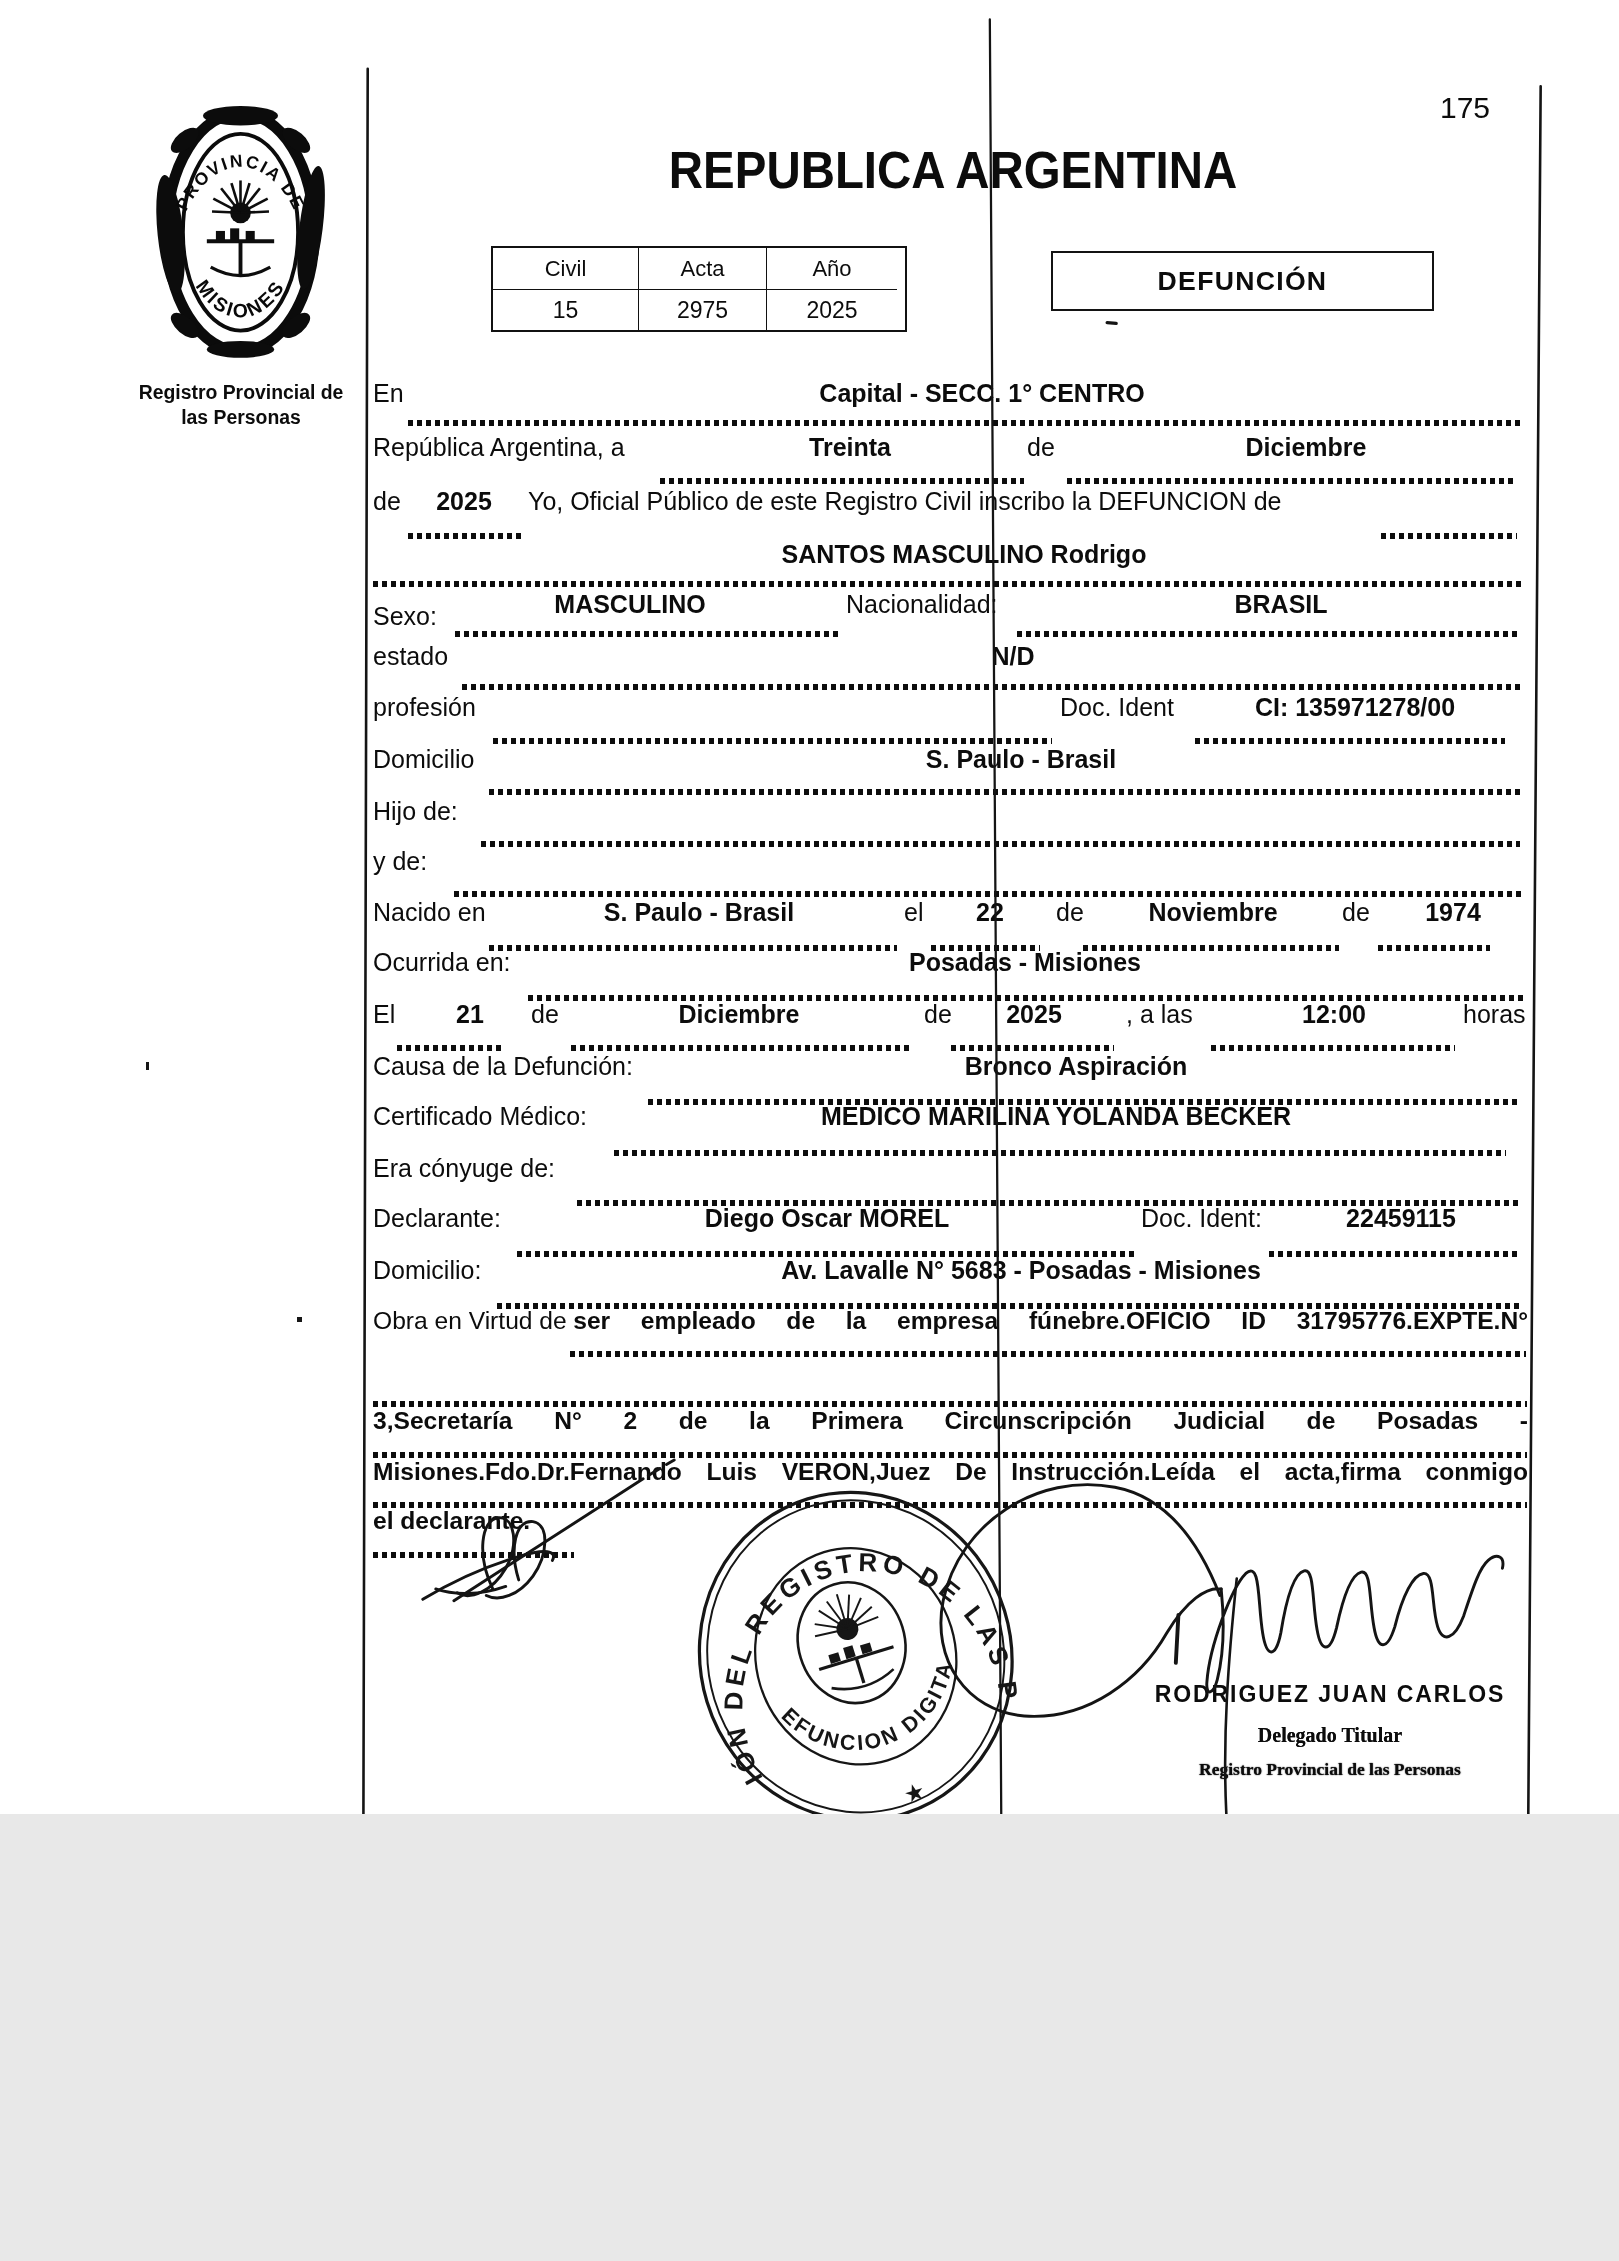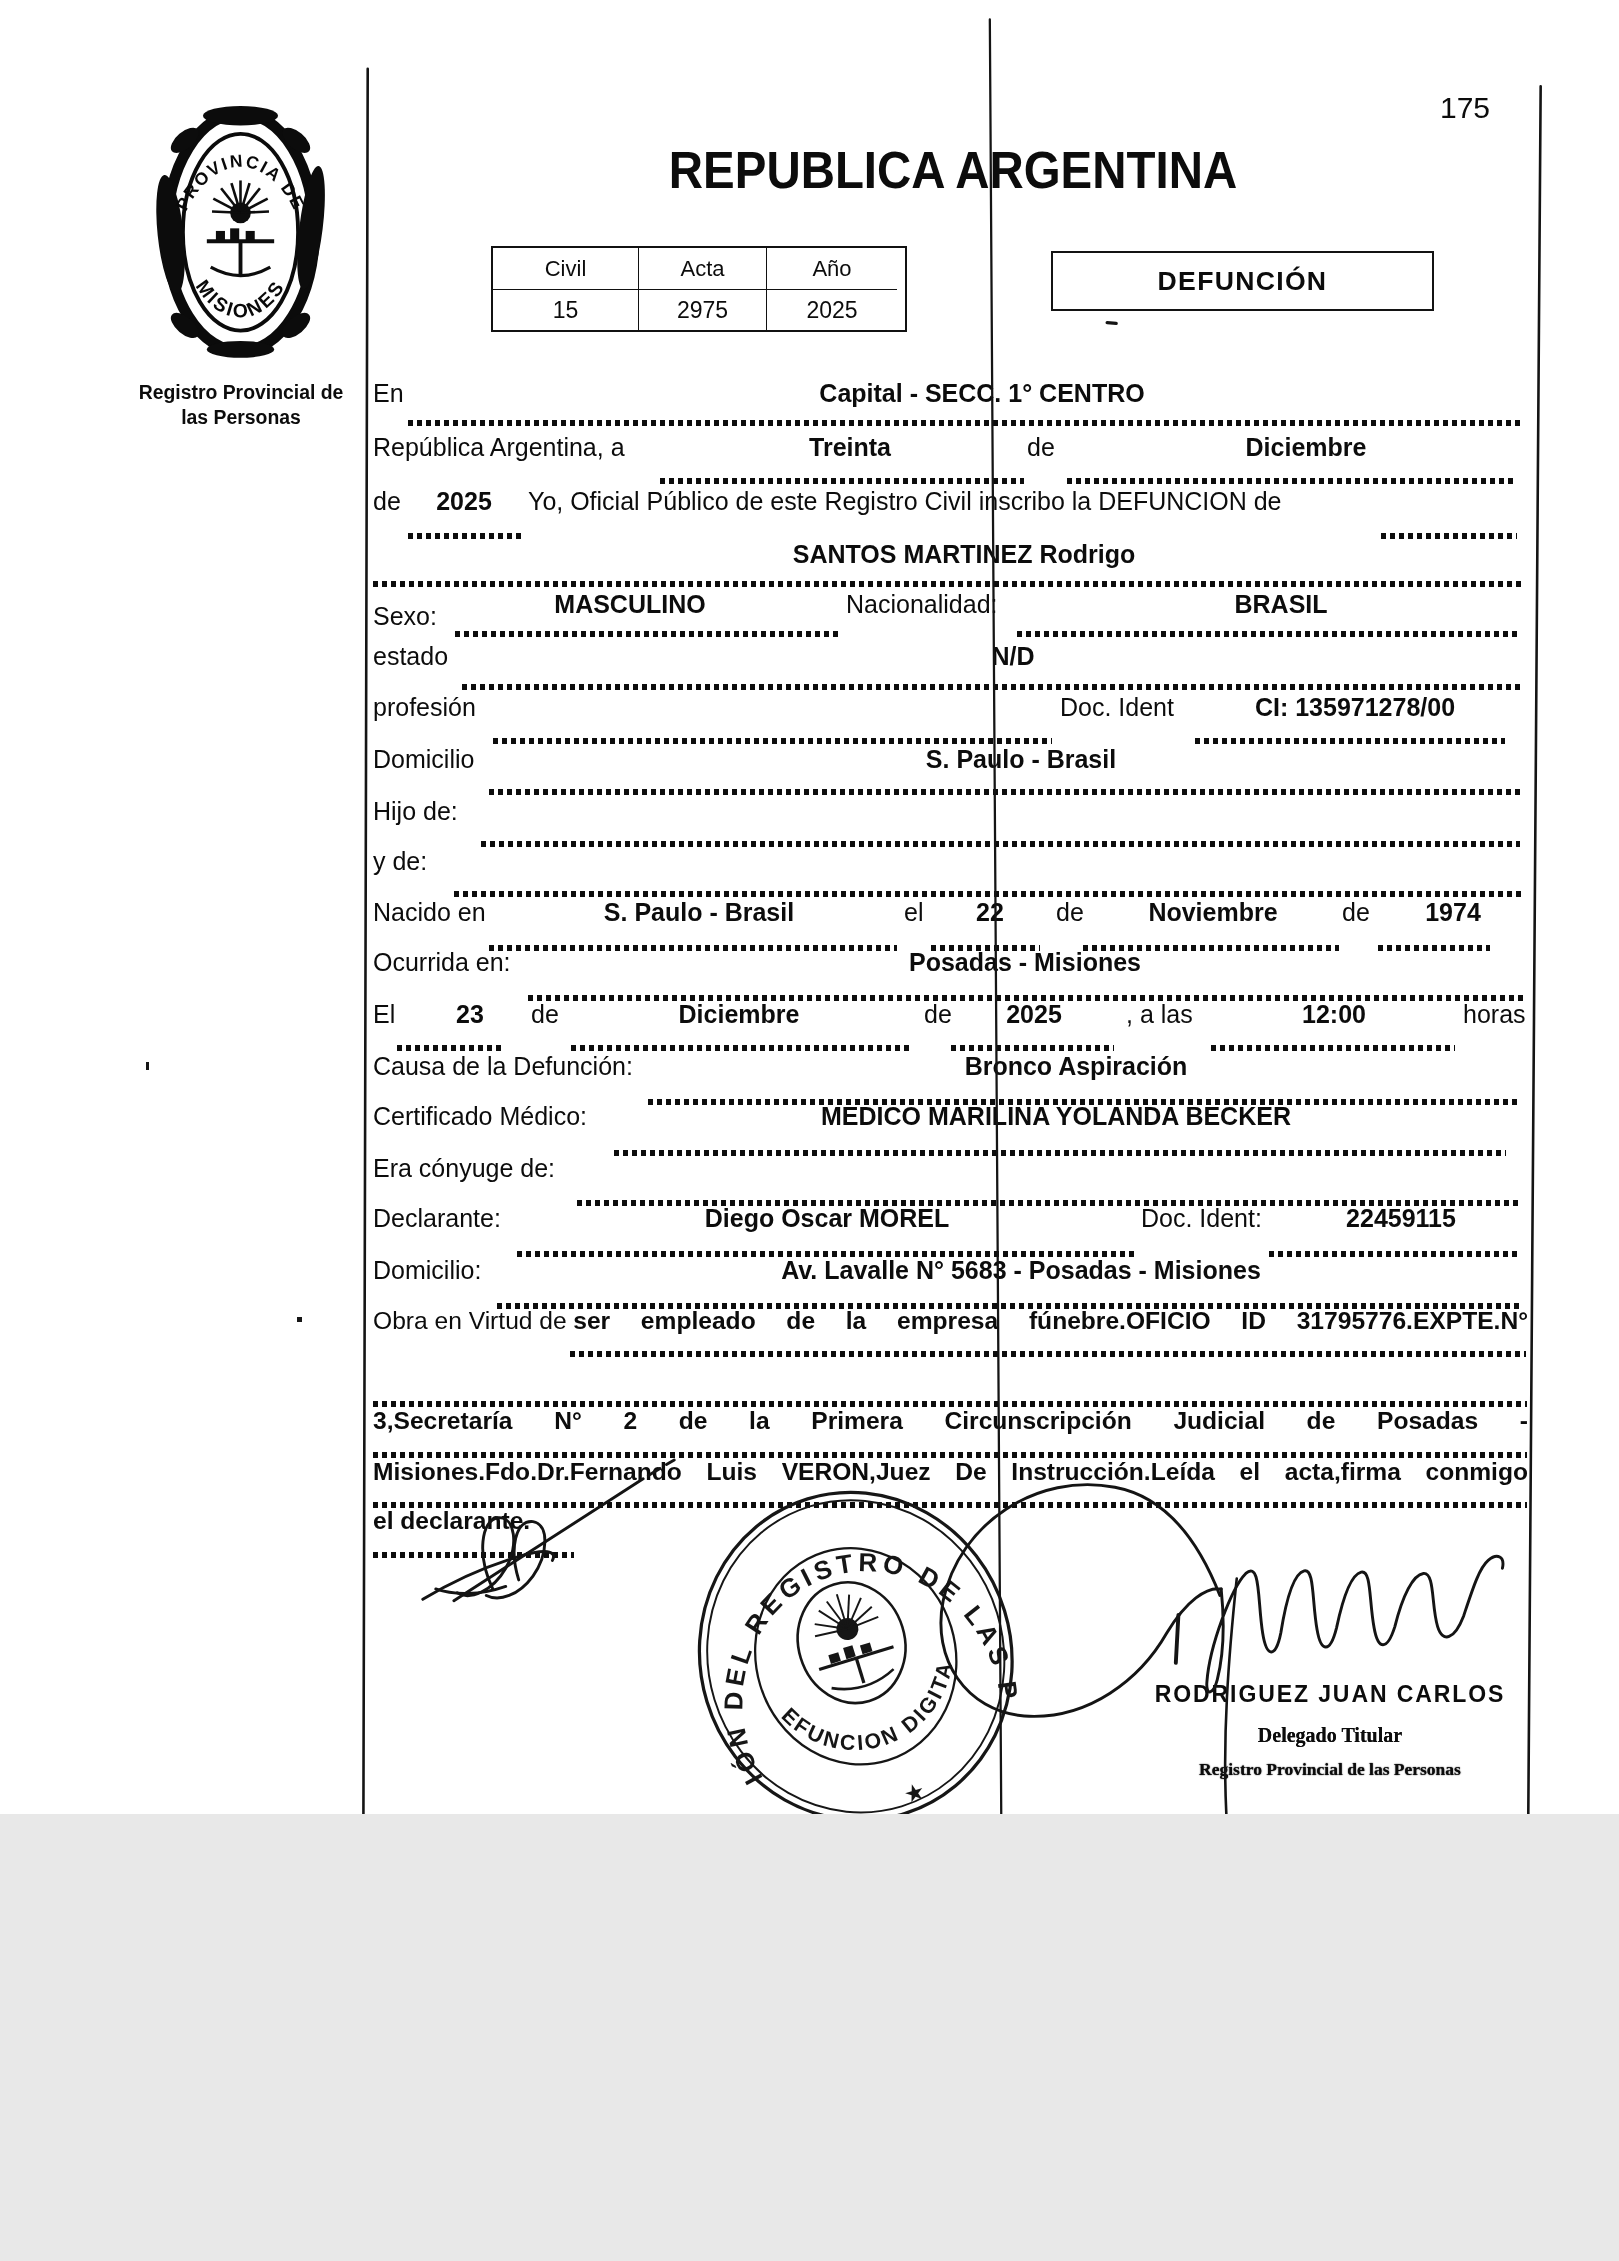--- a/index.html
+++ b/index.html
@@ -112,21 +112,21 @@
   <div class="vc" style="left:1306px;top:433px;">Diciembre</div>
   <div class="dots" style="left:660px;top:478px;width:364px;"></div>
   <div class="dots" style="left:1067px;top:478px;width:449px;"></div>
 
   <div class="lb" style="left:373px;top:487px;">de</div>
   <div class="vc" style="left:464px;top:487px;">2025</div>
   <div class="vp" style="left:528px;top:487px;">Yo, Oficial Público de este Registro Civil inscribo la DEFUNCION de</div>
   <div class="dots" style="left:408px;top:533px;width:116px;"></div>
   <div class="dots" style="left:1381px;top:533px;width:136px;"></div>
 
-  <div class="vc" style="left:964px;top:540px;">SANTOS MARTINEZ Rodrigo</div>
+  <div class="vc" style="left:964px;top:540px;">SANTOS MASCULINO Rodrigo</div>
   <div class="dots" style="left:373px;top:581px;width:1150px;"></div>
 
   <div class="lb" style="left:373px;top:590px;margin-top:12px;">Sexo:</div>
   <div class="vc" style="left:630px;top:590px;text-align:right;">MASCULINO</div>
   <div class="lb" style="left:846px;top:590px;">Nacionalidad:</div>
   <div class="vc" style="left:1281px;top:590px;">BRASIL</div>
   <div class="dots" style="left:455px;top:631px;width:384px;"></div>
   <div class="dots" style="left:1017px;top:631px;width:503px;"></div>
 
   <div class="lb" style="left:373px;top:642px;">estado</div>
@@ -160,21 +160,21 @@
   <div class="dots" style="left:489px;top:945px;width:408px;"></div>
   <div class="dots" style="left:931px;top:945px;width:109px;"></div>
   <div class="dots" style="left:1083px;top:945px;width:256px;"></div>
   <div class="dots" style="left:1378px;top:945px;width:112px;"></div>
 
   <div class="lb" style="left:373px;top:948px;">Ocurrida en:</div>
   <div class="vc" style="left:1025px;top:948px;">Posadas - Misiones</div>
   <div class="dots" style="left:528px;top:995px;width:995px;"></div>
 
   <div class="lb" style="left:373px;top:1000px;">El</div>
-  <div class="vc" style="left:470px;top:1000px;">23</div>
+  <div class="vc" style="left:470px;top:1000px;">21</div>
   <div class="vp" style="left:531px;top:1000px;">de</div>
   <div class="vc" style="left:739px;top:1000px;">Diciembre</div>
   <div class="vp" style="left:924px;top:1000px;">de</div>
   <div class="vc" style="left:1034px;top:1000px;">2025</div>
   <div class="vp" style="left:1126px;top:1000px;">, a las</div>
   <div class="vc" style="left:1334px;top:1000px;">12:00</div>
   <div class="vp" style="left:1463px;top:1000px;">horas</div>
   <div class="dots" style="left:397px;top:1045px;width:106px;"></div>
   <div class="dots" style="left:571px;top:1045px;width:338px;"></div>
   <div class="dots" style="left:951px;top:1045px;width:163px;"></div>

